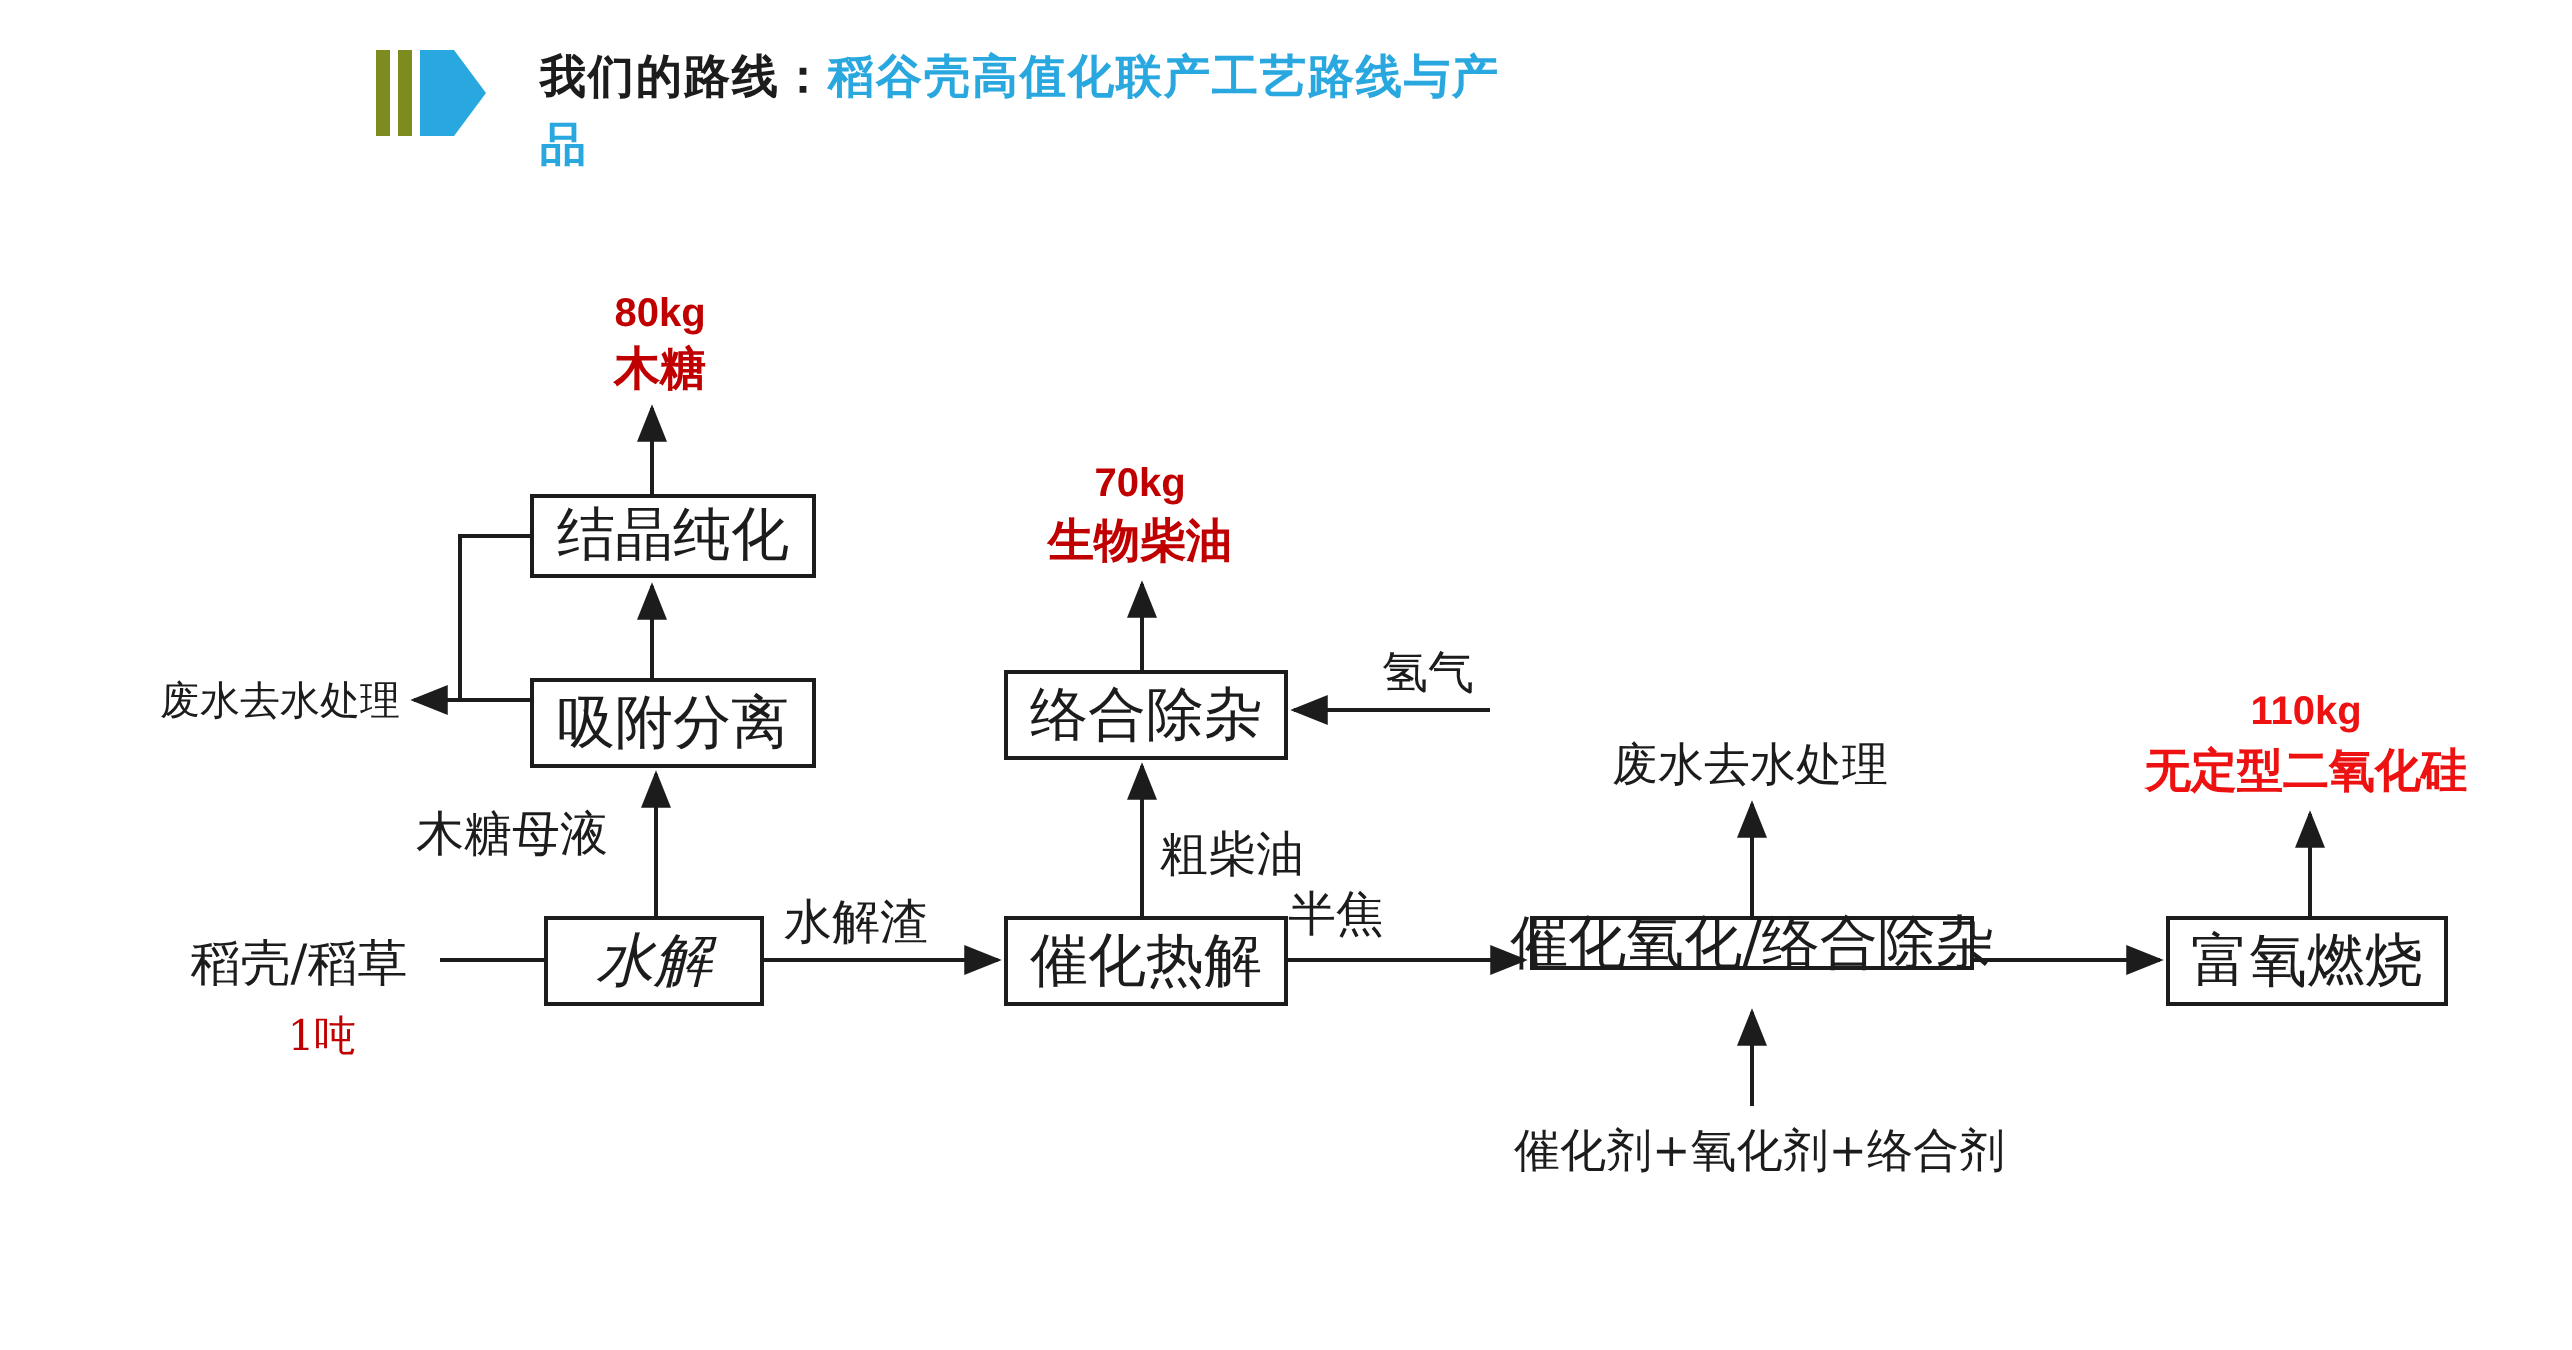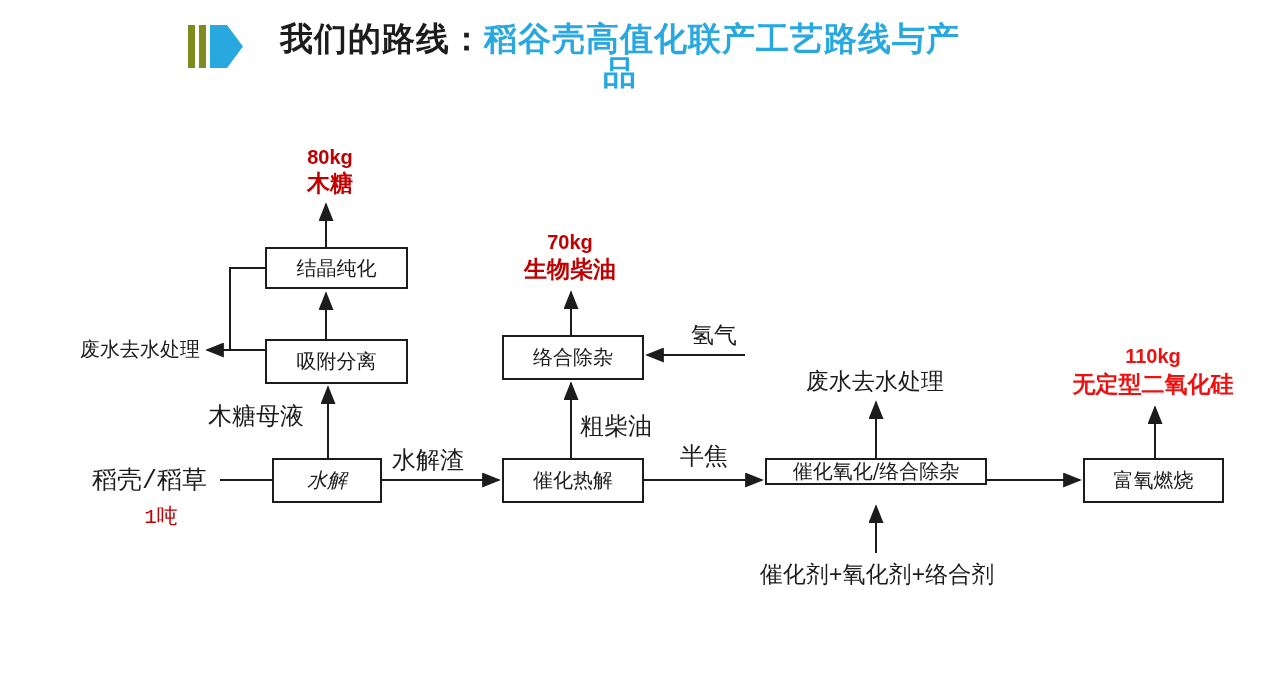--- a/index.html
+++ b/index.html
@@ -6,43 +6,42 @@
   body { background:#e8e8e8; }
   .slide {
     position:relative; width:1286px; height:675px;
     background:var(--background,#ffffff); overflow:hidden;
     font-family:"DejaVu Serif","Liberation Serif",serif;
   }
   
   .title-marker { position:absolute; left:186px; top:21px; }
   .title {
     position:absolute; left:270px; top:22px; width:700px;
-    font-size:33px; font-weight:bold; line-height:34px;
+    font-size:23px; font-weight:bold; line-height:34px;
     letter-spacing:1px;
-    text-align:center;
   }
   .t-black { color:var(--ink,#1c1c1c); }
   .t-blue  { color:var(--title-blue,#29a8e0); }
   
   .connectors { position:absolute; left:0; top:0; width:1286px; height:675px; }
   .connectors line, .connectors polyline {
     stroke:var(--ink,#1c1c1c); stroke-width:2px; fill:none;
   }
   .connectors marker path { fill:var(--ink,#1c1c1c); }
   
   .node {
     position:absolute; box-sizing:border-box;
     border:2px solid var(--ink,#1c1c1c); background:#ffffff;
     display:flex; align-items:center; justify-content:center;
-    font-size:20px; color:var(--ink,#1c1c1c); white-space:nowrap;
+    font-size:29px; color:var(--ink,#1c1c1c); white-space:nowrap;
   }
   
   .lbl {
     position:absolute; text-align:center; line-height:1.15;
-    color:var(--ink,#1c1c1c); white-space:nowrap;font-family:Liberation Mono, monospace;
+    color:var(--ink,#1c1c1c); white-space:nowrap;
   }
   .amt {
     font-family:"Liberation Sans","DejaVu Sans",sans-serif;
     font-size:20px; font-weight:bold; color:var(--red-dark,#c00000);
   }
   .prod { font-size:23px; font-weight:bold; color:var(--red-dark,#c00000); }
   .bright { color:var(--red-bright,#ee1111); }
   .s20 { font-size:20px; } .s21 { font-size:21px; }
   .s23 { font-size:23px; } .s24 { font-size:24px; } .s25 { font-size:25px; }
   .red { color:var(--red-dark,#c00000); }
@@ -117,16 +116,16 @@
 
   <div class="lbl s25" style="left:82px;  top:468px; width:135px;">稻壳/稻草</div>
   <div class="lbl s21 red" style="left:111px; top:506px; width:100px;">1吨</div>
   <div class="lbl s23" style="left:668px; top:324px; width:92px;">氢气</div>
   <div class="lbl s23" style="left:757px; top:563px; width:240px;">催化剂+氧化剂+络合剂</div>
 
   <div class="lbl s20" style="left:75px;  top:339px; width:130px;">废水去水处理</div>
   <div class="lbl s24" style="left:206px; top:404px; width:100px;">木糖母液</div>
   <div class="lbl s24" style="left:391px; top:448px; width:74px;">水解渣</div>
   <div class="lbl s24" style="left:578px; top:414px; width:74px;text-align:right;">粗柴油</div>
-  <div class="lbl s24" style="left:656px; top:444px; width:96px;">半焦</div>
+  <div class="lbl s24" style="left:620px; top:444px; width:96px;">半焦</div>
   <div class="lbl s23" style="left:800px; top:370px; width:150px;">废水去水处理</div>
 
 </div>
 
 </body></html>

